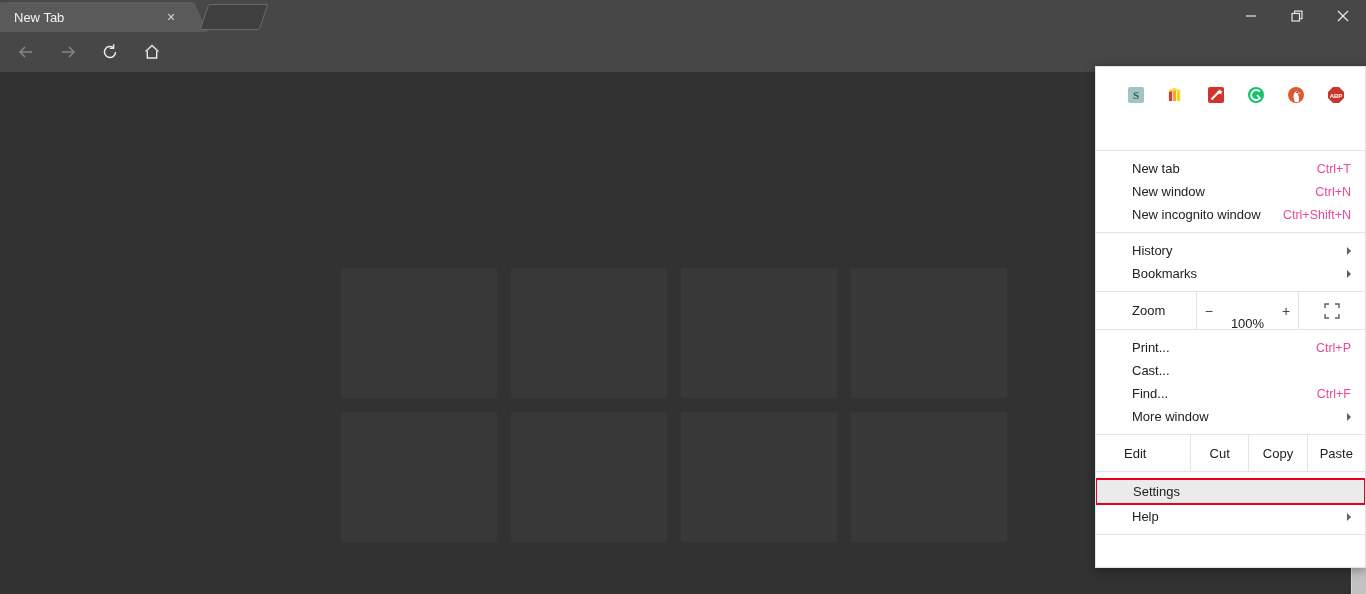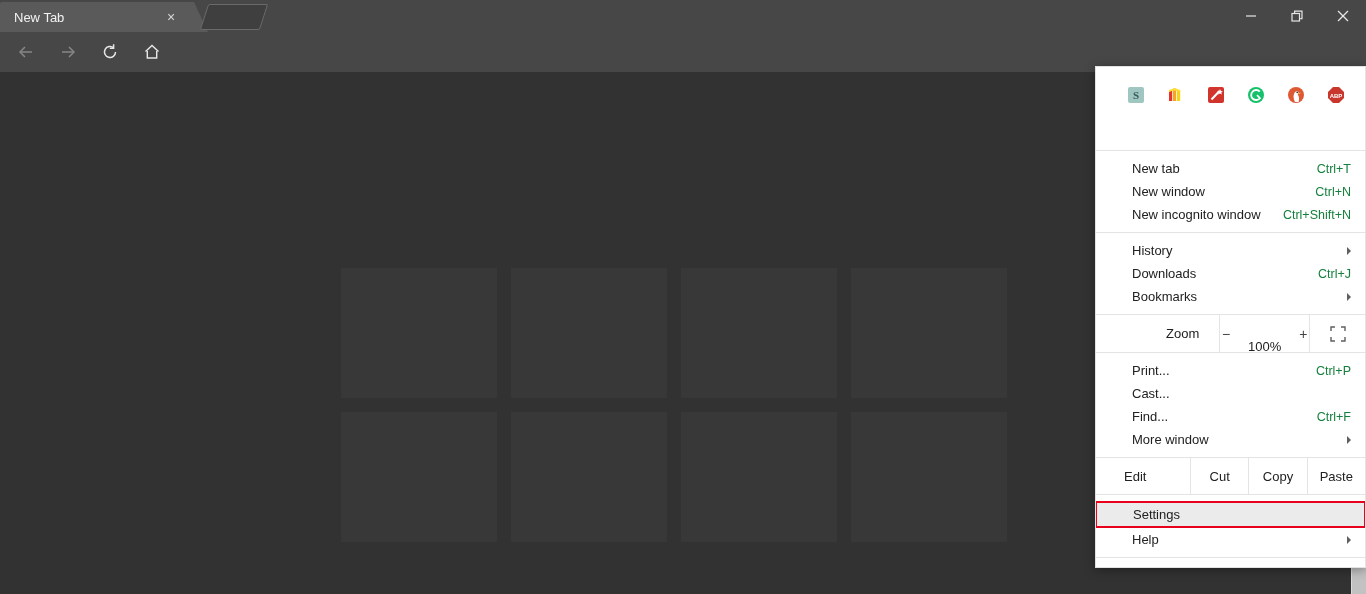--- a/index.html
+++ b/index.html
@@ -127,34 +127,34 @@
 
   .sep { height:1px; background:#e4e4e4; margin:0; }
   .sep.pad { margin-top:27px; }
 
   .mi {
     height:23px; display:flex; align-items:center;
     padding-left:36px; padding-right:14px;
     position:relative; cursor:default;
   }
   .mi-label { flex:1; white-space:nowrap; }
-  .mi-accel { color:#15803d; font-size:12.5px; white-space:nowrap; }
+  .mi-accel { color:#ec4899; font-size:12.5px; white-space:nowrap; }
   .arrow {
     width:0; height:0;
     border-left:4px solid #5f5f5f;
     border-top:4px solid transparent;
     border-bottom:4px solid transparent;
   }
   .grp { padding-top:6px; padding-bottom:6px; }
 
   
   .zoomrow {
     height:37px; display:flex; align-items:stretch;
   }
-  .zr-label { width:100px; display:flex; align-items:center; padding-left:36px;margin-left:34px; }
+  .zr-label { width:100px; display:flex; align-items:center; padding-left:36px; }
   .zr-ctrl {
     flex:1; display:flex; align-items:center; justify-content:center;
     gap:16px; border-left:1px solid #e4e4e4; border-right:1px solid #e4e4e4;
   }
   .zr-minus, .zr-plus { color:#444; font-size:14px; width:12px; text-align:center; }
   .zr-val { font-size:13px; color:#212121;margin-top:26px; }
   .zr-full { width:66px; display:flex; align-items:center; justify-content:center; }
 
   
   .editrow { height:36px; display:flex; align-items:stretch; }
@@ -345,24 +345,20 @@
   </div>
 
   <div class="sep"></div>
 
   <div class="grp">
     <div class="mi">
       <span class="mi-label">History</span>
       <span class="arrow"></span>
     </div>
     <div class="mi">
-      <span class="mi-label">Downloads</span>
-      <span class="mi-accel">Ctrl+J</span>
-    </div>
-    <div class="mi">
       <span class="mi-label">Bookmarks</span>
       <span class="arrow"></span>
     </div>
   </div>
 
   <div class="sep"></div>
 
   <div class="zoomrow">
     <div class="zr-label">Zoom</div>
     <div class="zr-ctrl">

